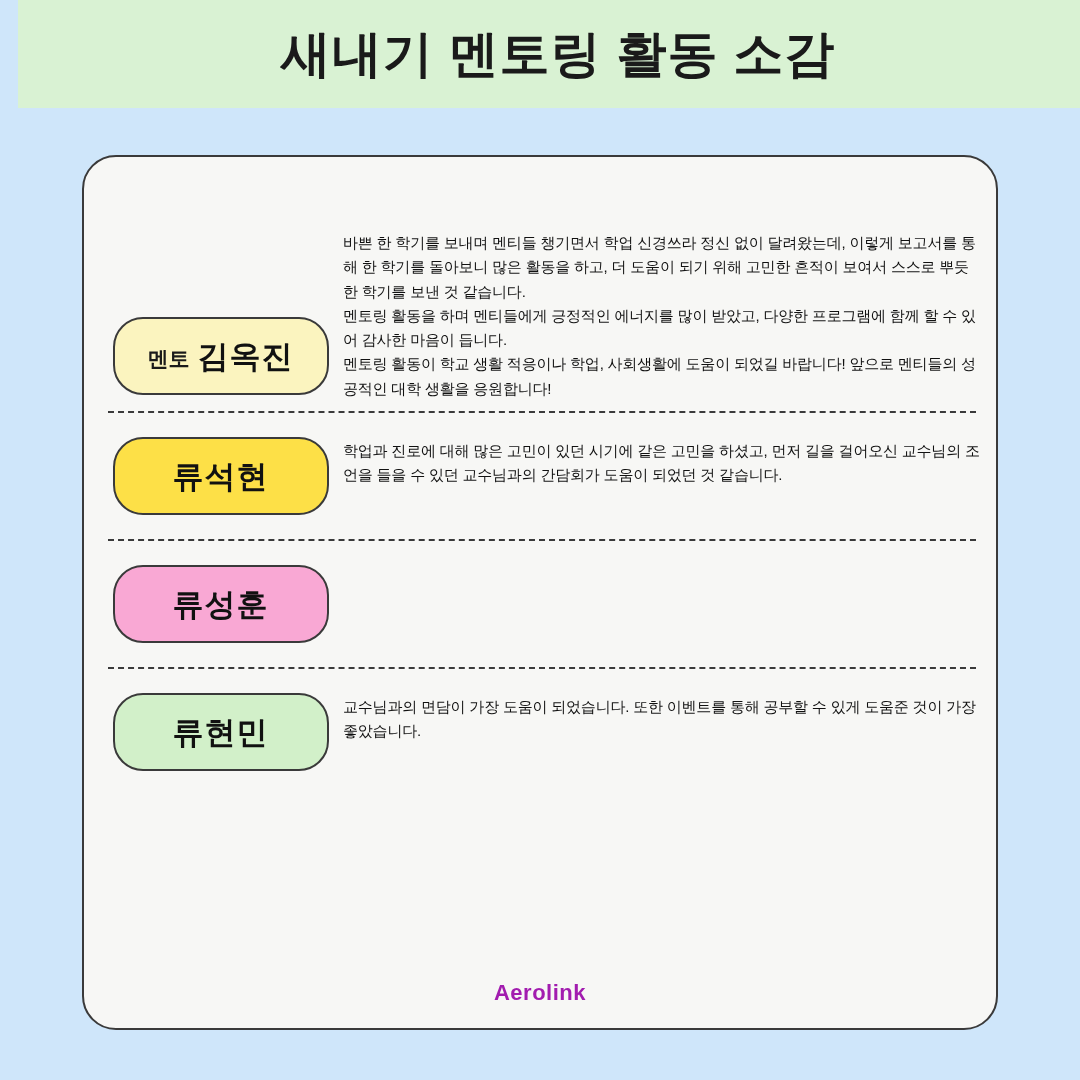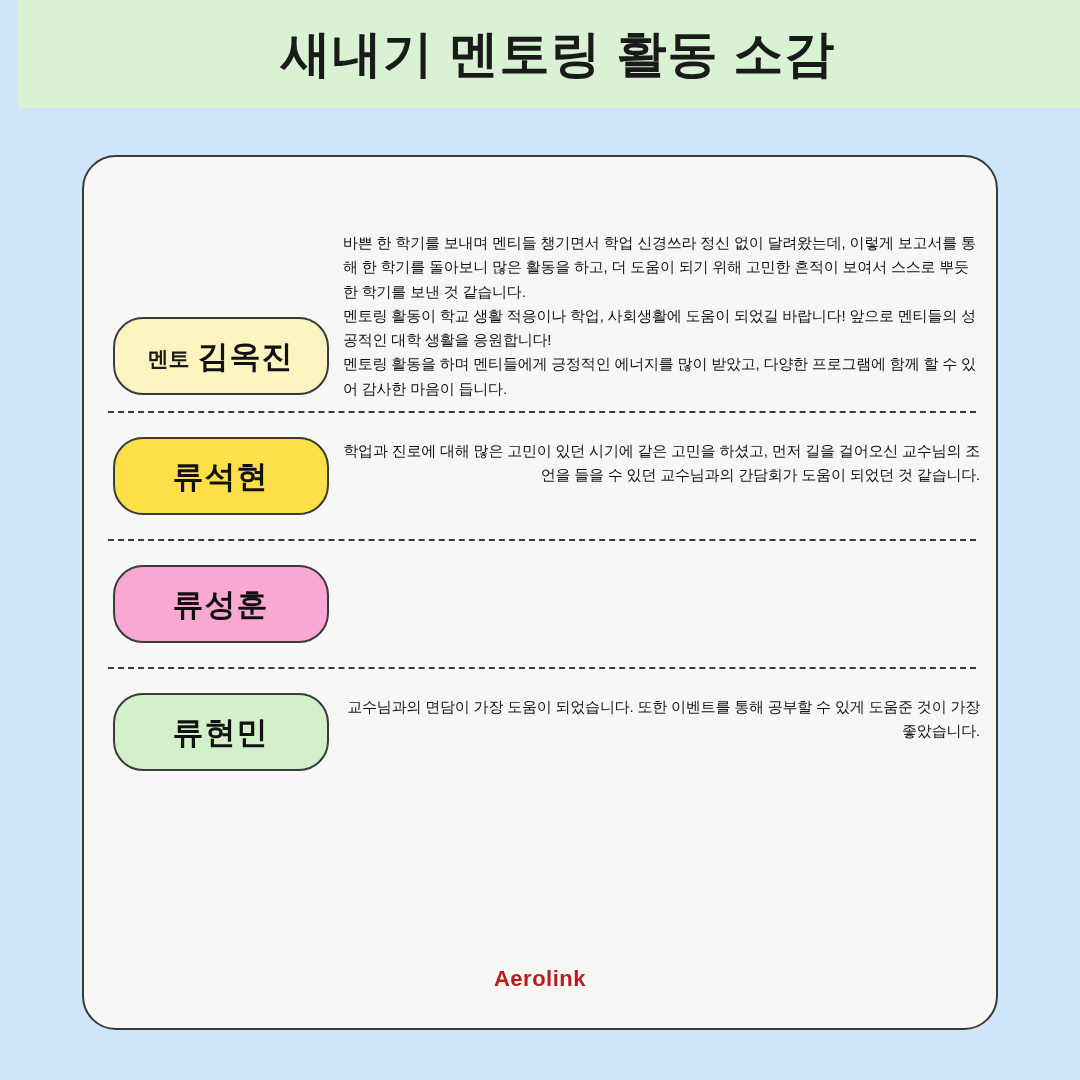--- a/index.html
+++ b/index.html
@@ -116,39 +116,39 @@
   .comment + .comment { margin-top: 0; }
 
   
   .row-1 .name-col { padding-top: 86px; }
   .row-1 .text-col { padding-top: 0px; }
   .row-2 .name-col { padding-top: 24px; }
   .row-3 .name-col { padding-top: 24px; }
   .row-4 .name-col { padding-top: 24px; }
   .row-2 .text-col,
   .row-3 .text-col,
-  .row-4 .text-col { padding-top: 26px; text-align: right; }
+  .row-4 .text-col { padding-top: 26px; }
 
   .divider {
     height: 0;
     border-top: 2px dashed #3a3a3a;
     margin: 10px 10px 0 10px;
     width: 868px;
   }
   .spacer-sm { height: 14px; }
 
   .brand {
     position: absolute;
     left: 0;
     right: 0;
-    bottom: 36px;
+    bottom: 22px;
     text-align: center;
     font-size: 22px;
     font-weight: bold;
-    color: #b91c1c;
+    color: #a21caf;
     letter-spacing: 0.5px;
   }
 </style>
 </head>
 <body>
 
 <div class="page">
 
   <div class="header-band">
     <div class="header-title">새내기 멘토링 활동 소감</div>
@@ -160,22 +160,22 @@
 
       <div class="row row-1">
         <div class="name-col">
           <div class="name-pill pill-yellow" style="background: rgb(251, 244, 191);">
             <span class="role-tag">멘토</span>
             <span class="person-name">김옥진</span>
           </div>
         </div>
         <div class="text-col">
           <p class="comment">바쁜 한 학기를 보내며 멘티들 챙기면서 학업 신경쓰라 정신 없이 달려왔는데, 이렇게 보고서를 통해 한 학기를 돌아보니 많은 활동을 하고, 더 도움이 되기 위해 고민한 흔적이 보여서 스스로 뿌듯한 학기를 보낸 것 같습니다.</p>
+          <p class="comment">멘토링 활동을 하며 멘티들에게 긍정적인 에너지를 많이 받았고, 다양한 프로그램에 함께 할 수 있어 감사한 마음이 듭니다.</p>
           <p class="comment">멘토링 활동이 학교 생활 적응이나 학업, 사회생활에 도움이 되었길 바랍니다! 앞으로 멘티들의 성공적인 대학 생활을 응원합니다!</p>
-          <p class="comment">멘토링 활동을 하며 멘티들에게 긍정적인 에너지를 많이 받았고, 다양한 프로그램에 함께 할 수 있어 감사한 마음이 듭니다.</p>
         </div>
       </div>
 
       <div class="divider"></div>
 
       <div class="row row-2">
         <div class="name-col">
           <div class="name-pill pill-pink" style="background: #fde047;">
             <span class="person-name">류석현</span>
           </div>

